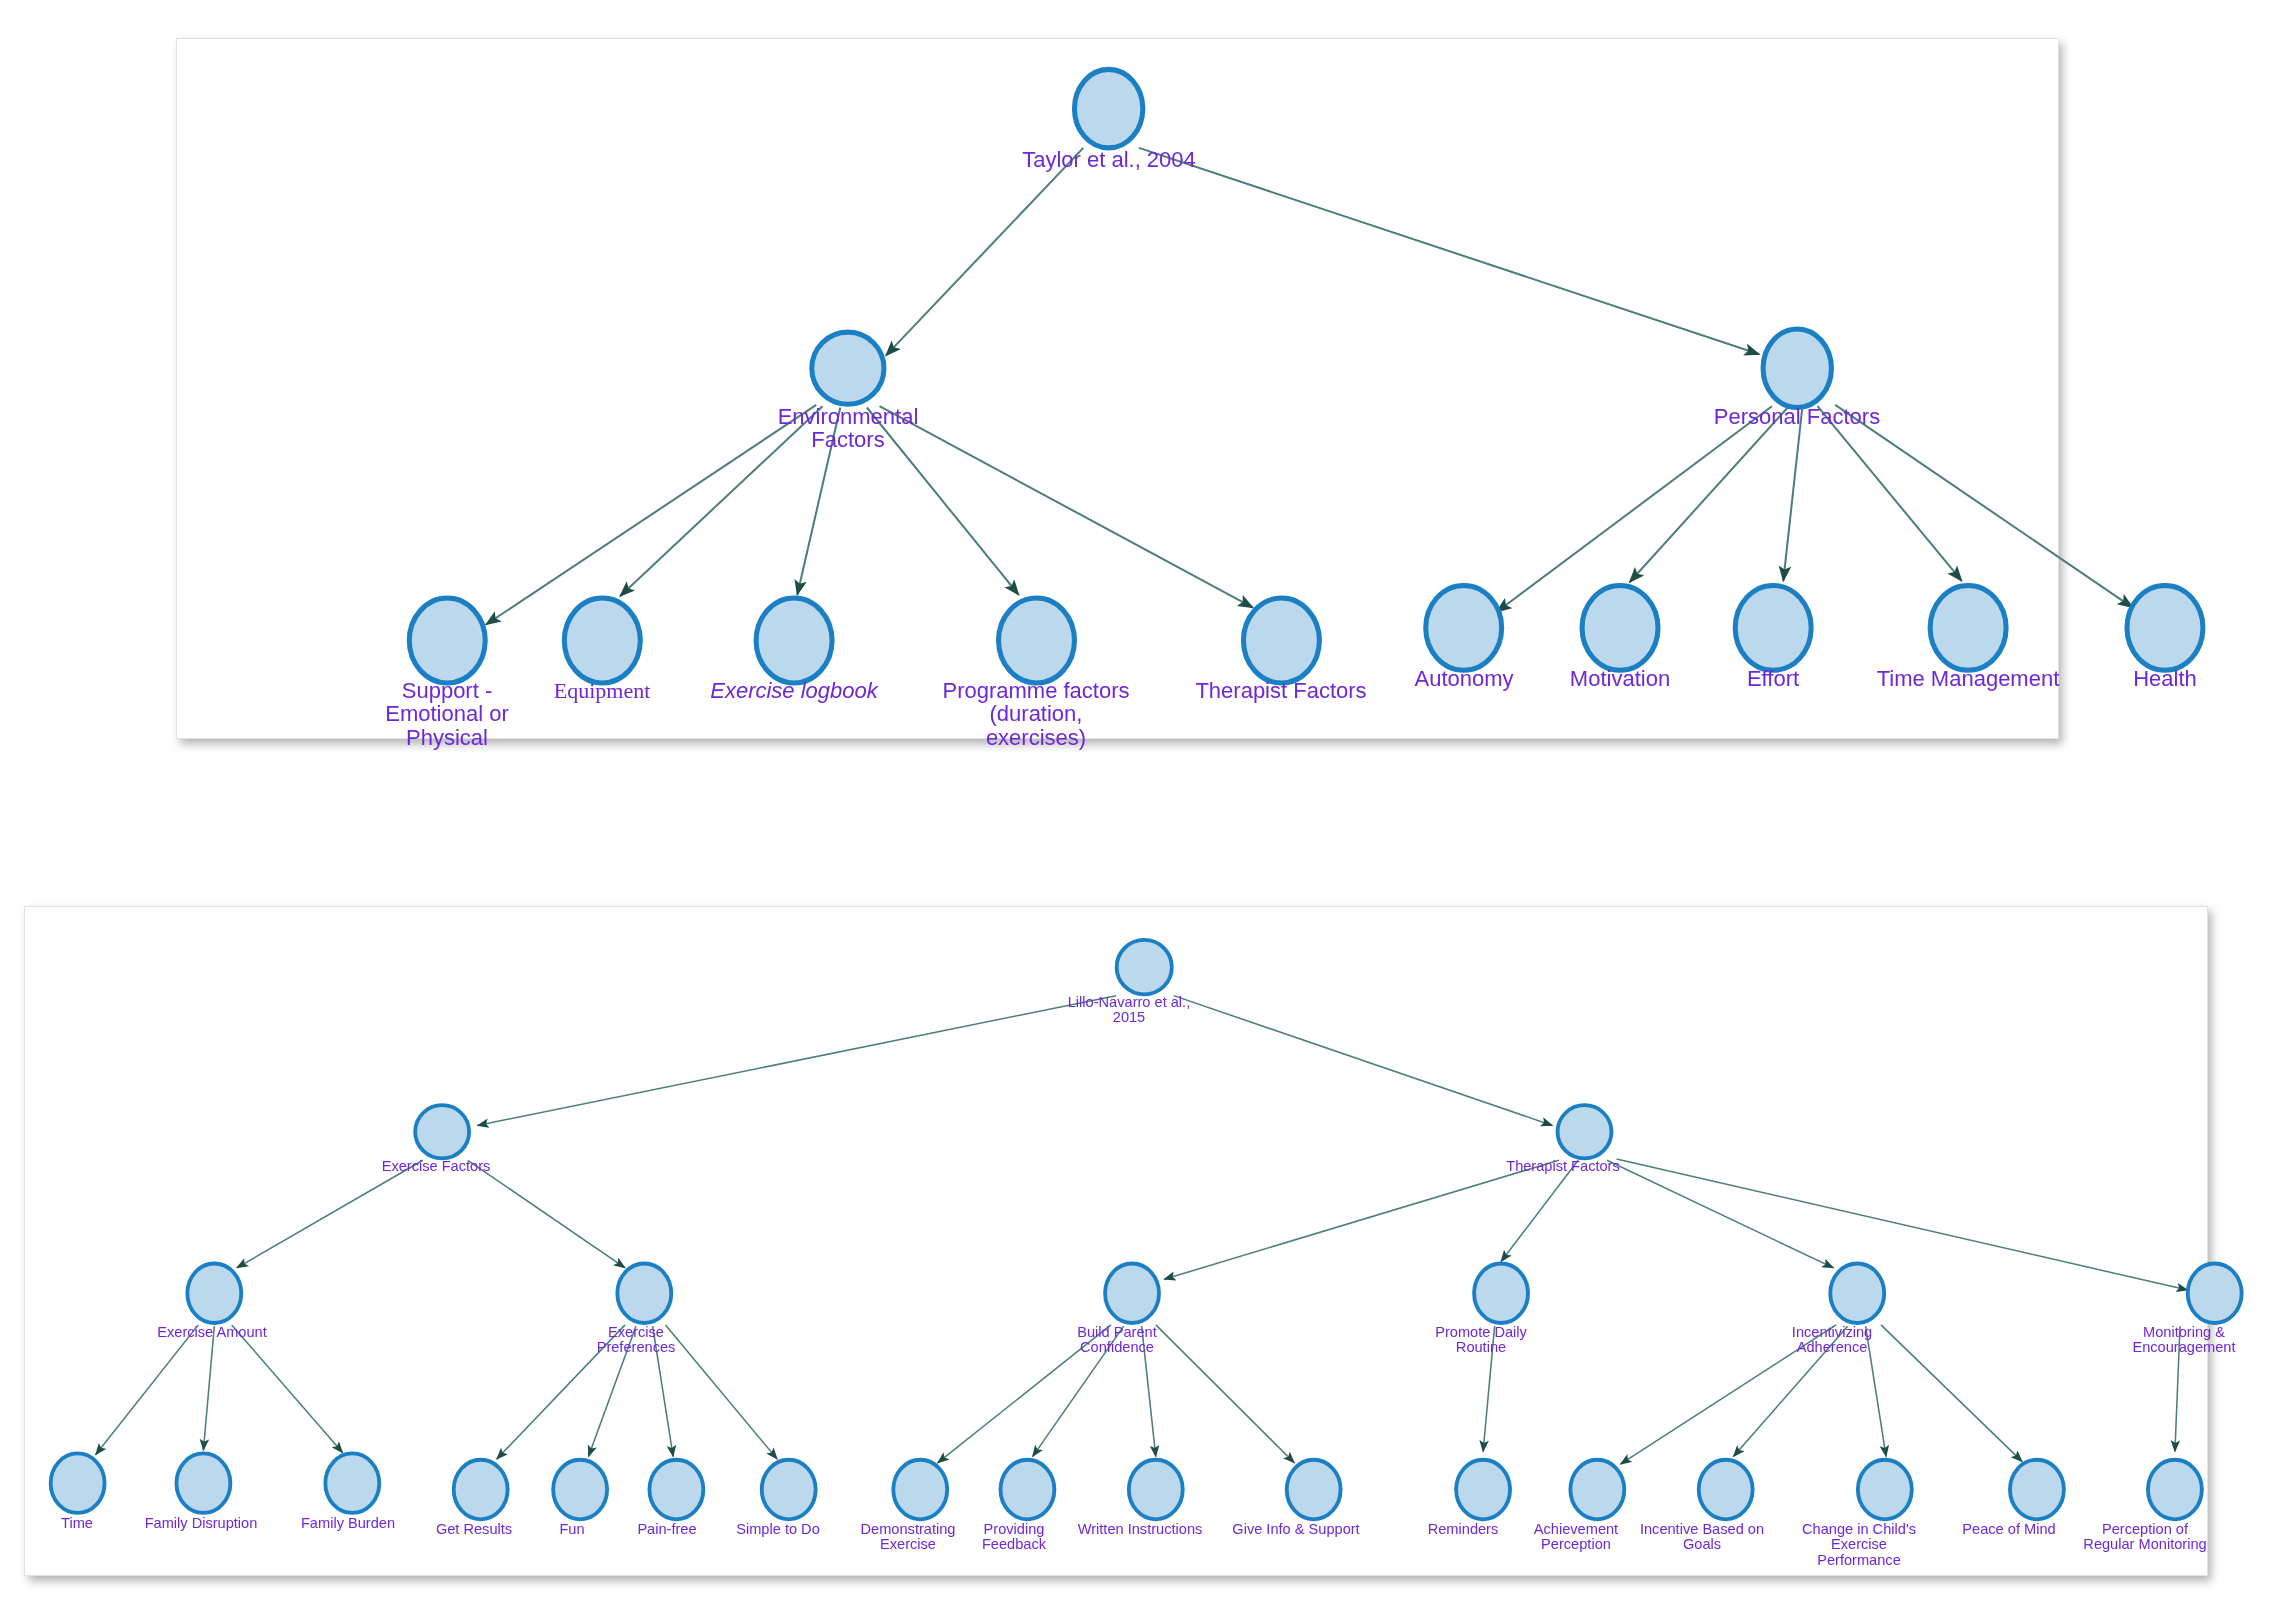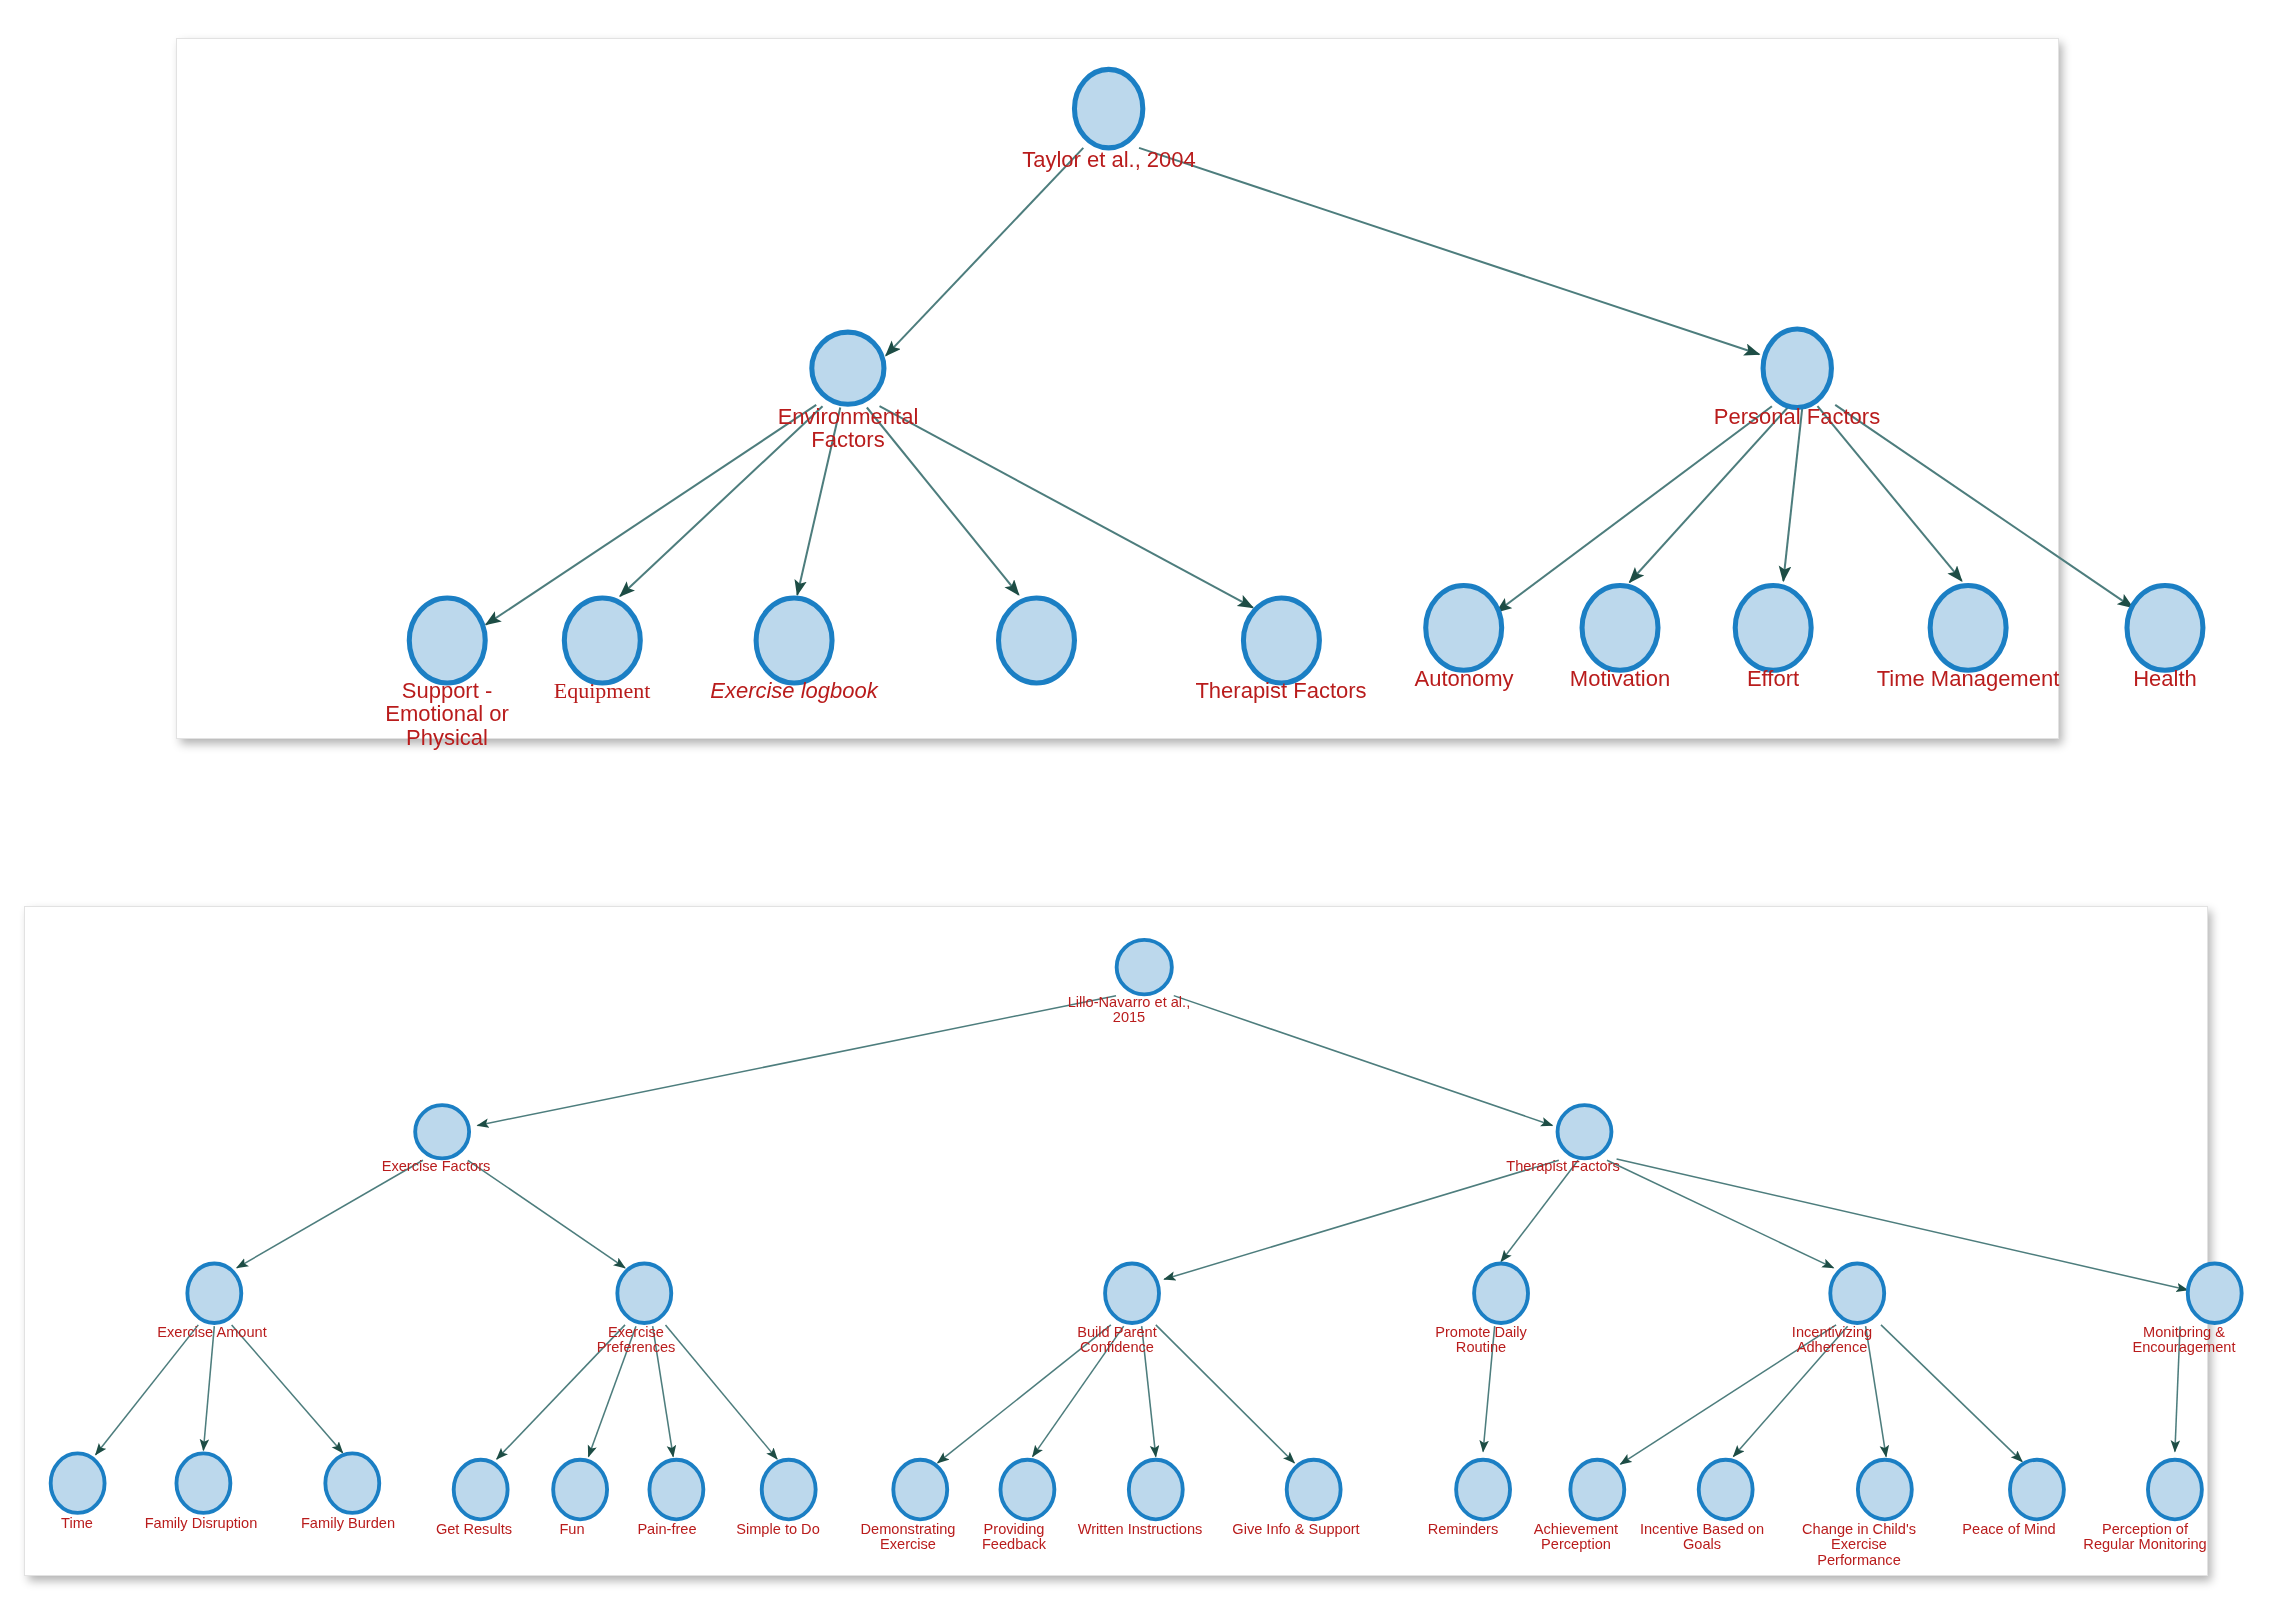--- a/index.html
+++ b/index.html
@@ -8,21 +8,21 @@
   .panel{position:absolute;background:#ffffff;border:0.6px solid #e2e2e2;
          box-shadow:3.8px 5px 8.9px rgba(0,0,0,0.30);}
   #panel-top{left:176px;top:38px;width:1881px;height:699px;}
   #panel-bottom{left:24px;top:906px;width:2152px;height:668px;padding-left:30px;}
 
   .panel svg{position:absolute;left:0;top:0;width:100%;height:100%;overflow:visible;}
 
   .node-label{
       position:absolute;
       text-align:center;
-      color:#b91c1c;
+      color:#6d28d9;
       line-height:1.06;
       white-space:pre-line;
       transform:translateX(-50%);
       pointer-events:none;
       font-family:"Liberation Sans",sans-serif;
   }
   #panel-top .node-label{font-size:22px;}
   #panel-bottom .node-label{font-size:14.6px;}
   #panel-top .root-label{font-size:22px;}
   #panel-bottom .root-label{font-size:14.6px;}
@@ -76,20 +76,23 @@
   <div class="node-label root-label" style="left:932px;top:109px;width:291px;">Taylor et al., 2004</div>
   <div class="node-label" style="left:671px;top:366px;width:209px;">Environmental
 Factors</div>
   <div class="node-label" style="left:1620px;top:366px;width:253px;">Personal Factors</div>
 
   <div class="node-label" style="left:270px;top:640px;width:190px;">Support -
 Emotional or
 Physical</div>
   <div class="node-label" style="left:425px;top:640px;width:190px;font-family:Liberation Serif, serif;">Equipment</div>
   <div class="node-label" style="left:617px;top:640px;width:240px;font-style:italic;">Exercise logbook</div>
+  <div class="node-label" style="left:859px;top:640px;width:266px;">Programme factors
+(duration,
+exercises)</div>
   <div class="node-label" style="left:1104px;top:640px;width:253px;">Therapist Factors</div>
 
   <div class="node-label" style="left:1287px;top:628px;width:165px;">Autonomy</div>
   <div class="node-label" style="left:1443px;top:628px;width:165px;">Motivation</div>
   <div class="node-label" style="left:1596px;top:628px;width:152px;">Effort</div>
   <div class="node-label" style="left:1791px;top:628px;width:272px;">Time Management</div>
   <div class="node-label" style="left:1988px;top:628px;width:139px;">Health</div>
 </div>
 
 <div class="panel" id="panel-bottom">

